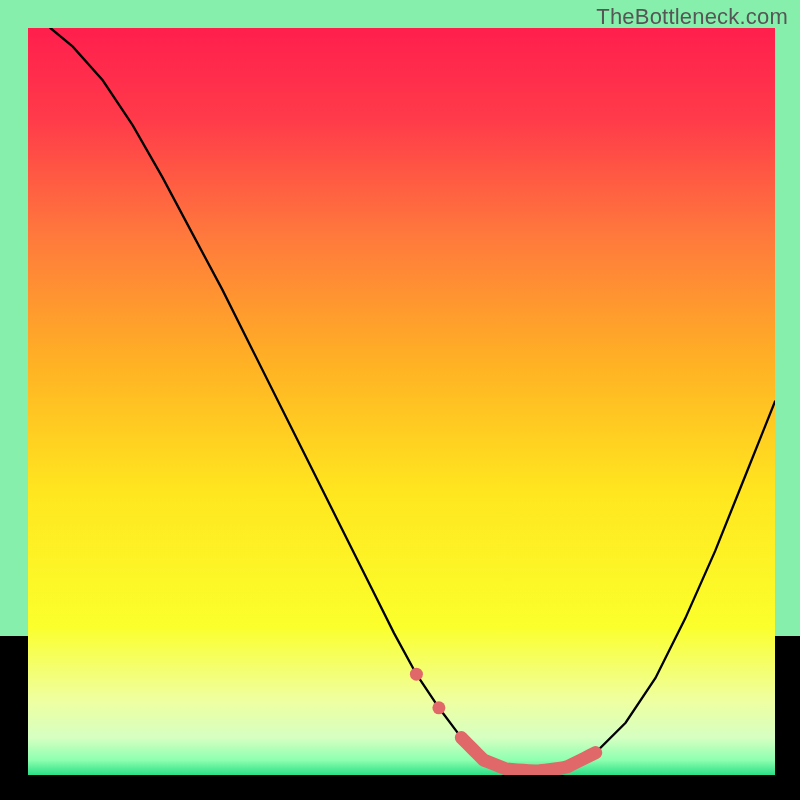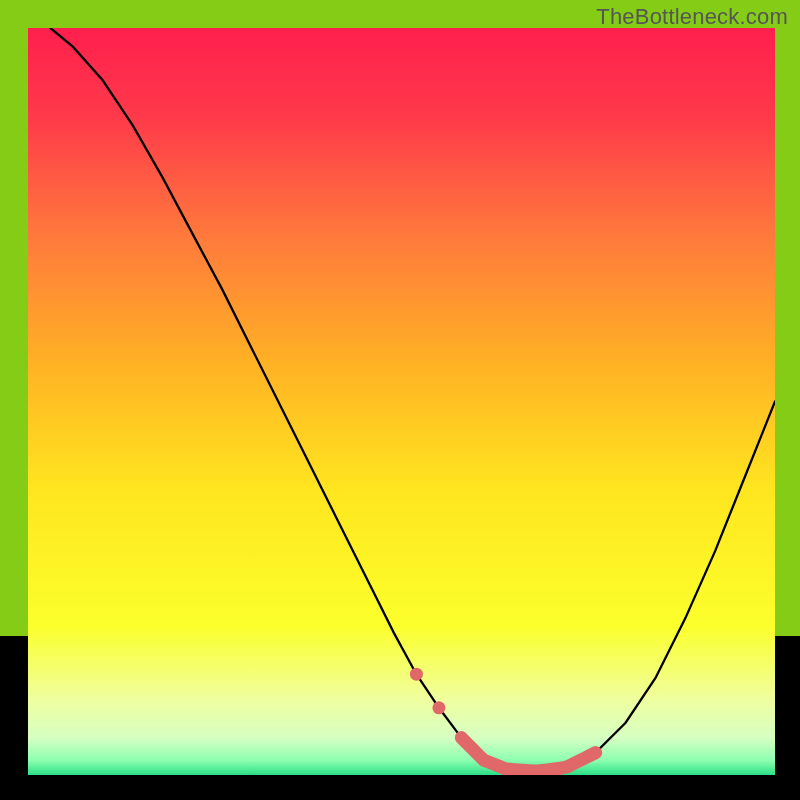--- a/index.html
+++ b/index.html
@@ -1,21 +1,21 @@
 <!DOCTYPE html>
 <html><head>
 <meta charset="utf-8">
 <style>
   * { margin: 0; padding: 0; box-sizing: border-box; }
   html, body { width: 800px; height: 800px; background: #000; overflow: hidden; }
   .container {
     position: relative;
     width: 800px;
     height: 636px;
-    background: #84cc16;
+    background: #86efac;
   }
   .watermark {
     position: absolute;
     top: 4px;
     right: 12px;
     font-family: Arial, Helvetica, sans-serif;
     font-size: 22px;
     color: #565656;
     font-weight: 400;
     letter-spacing: 0.2px;

